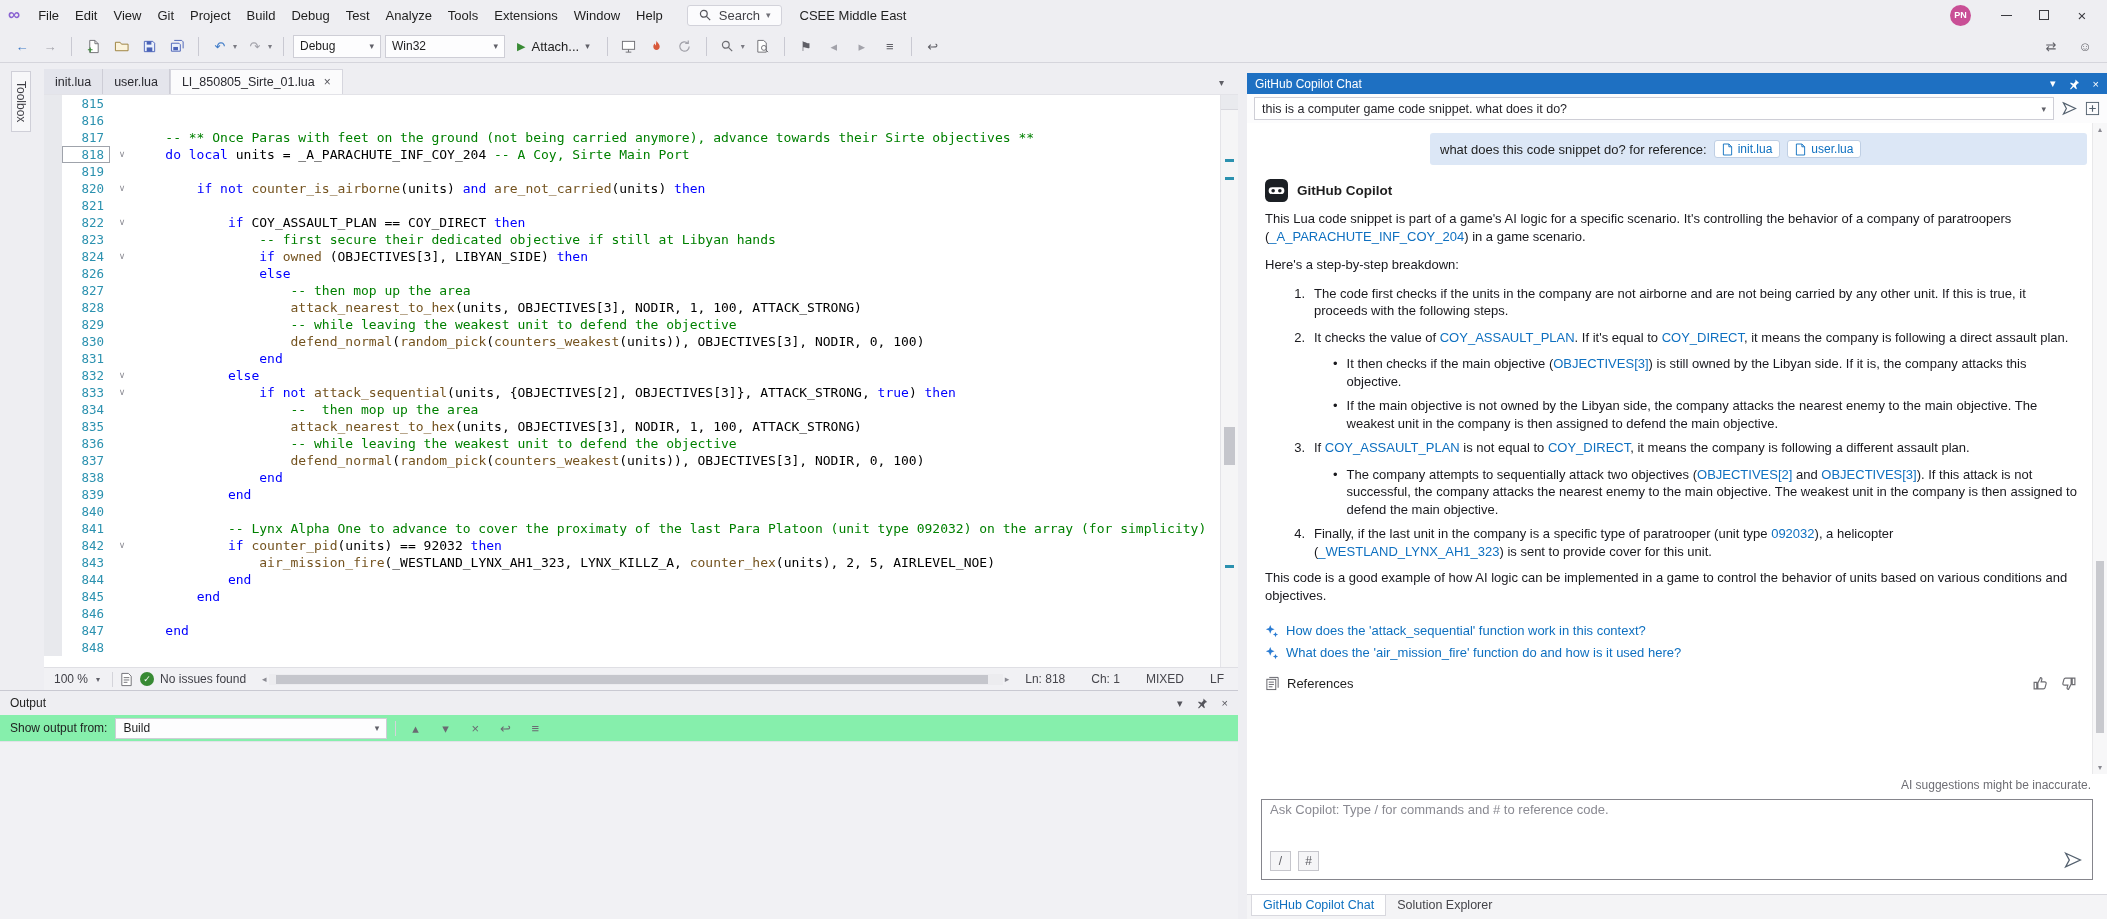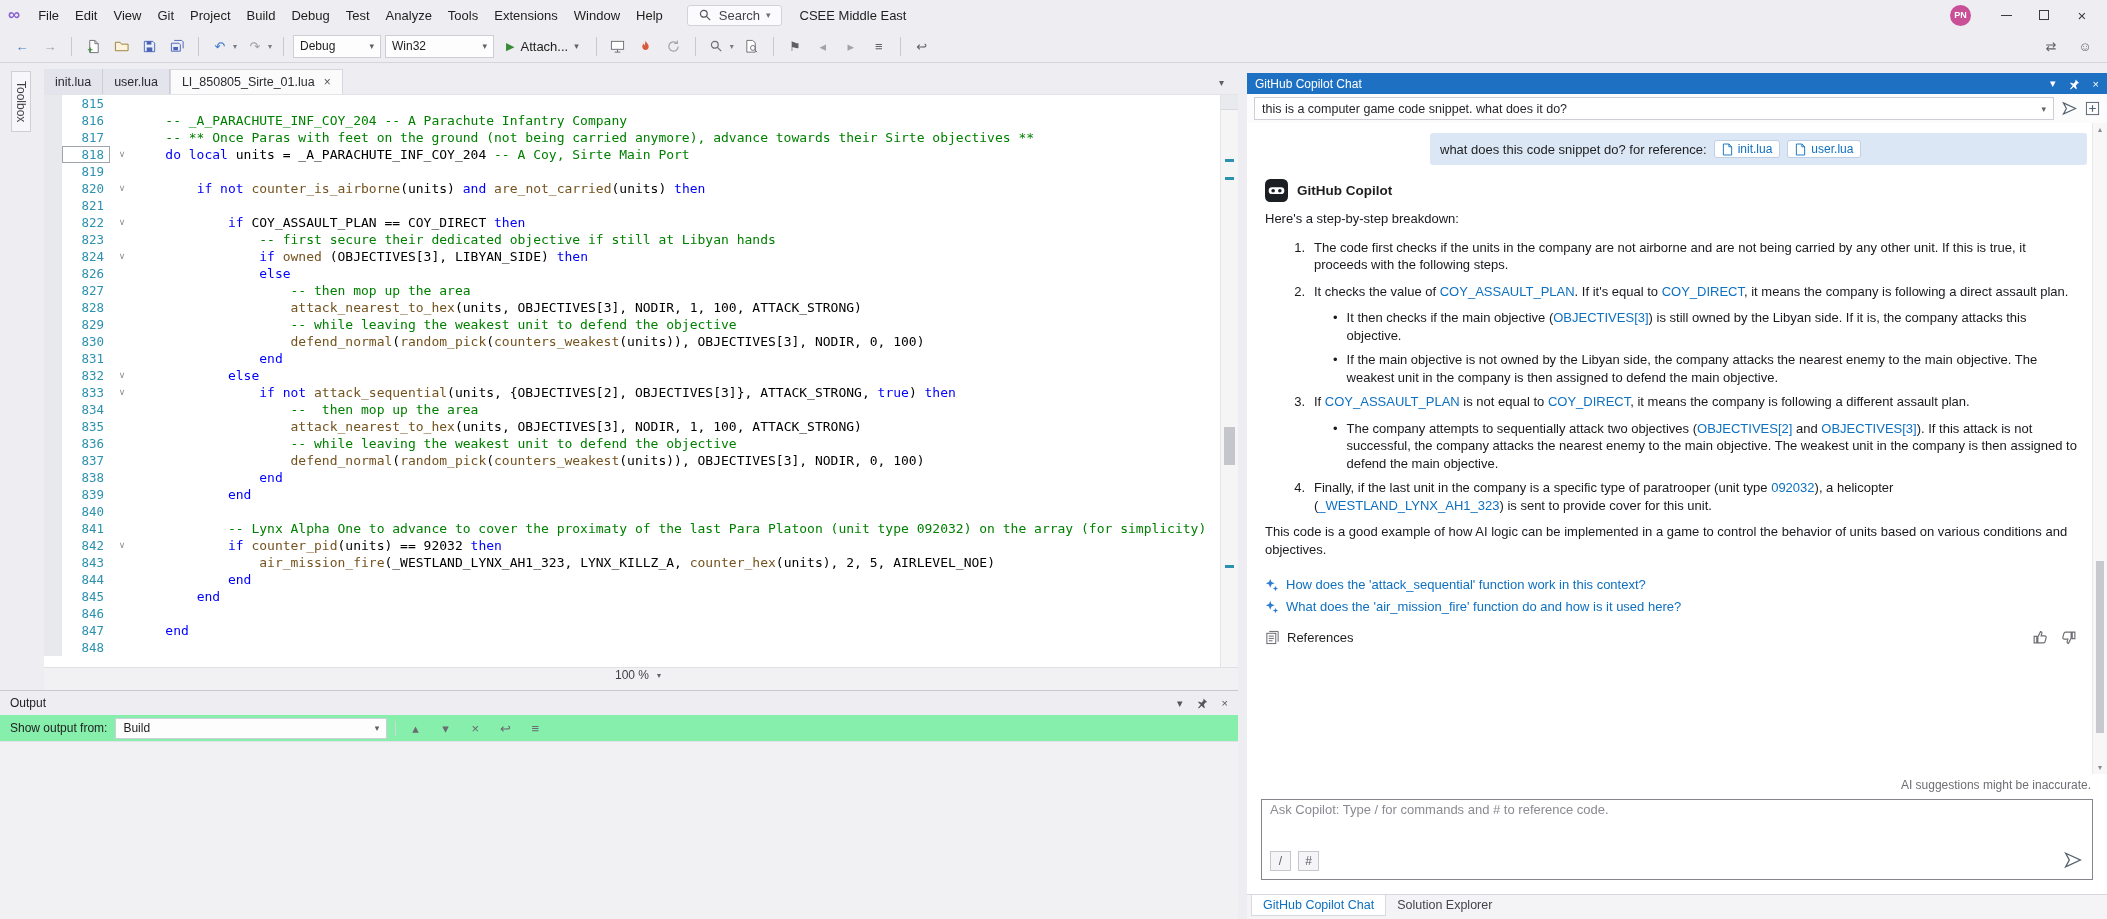--- a/index.html
+++ b/index.html
@@ -23,21 +23,21 @@
   
   .toolbar { height:33px; display:flex; align-items:center; padding:0 10px; gap:4px; border-bottom:1px solid #D5D5DC; }
   .tbico { width:24px; height:24px; display:flex; align-items:center; justify-content:center; color:#5F5F66; border-radius:3px; }
   .tbico.blue { color:#3E7BC8; }
   .tbico.dim  { color:#A2A2AA; }
   .tbsep { width:1px; height:19px; background:#CSCSD0; background:#C9C9D2; margin:0 5px; }
   .mini-dd { font-size:8px; color:#7A7A82; margin-left:-3px; margin-right:2px; }
   .combo { display:flex; align-items:center; height:23px; background:#FDFDFE; border:1px solid #CECED6; padding:0 6px; gap:10px; font-size:12px; }
   .combo .dd { font-size:9px; color:#606068; }
   .combo.cfg { width:88px; justify-content:space-between; }
-  .combo.plat { width:109px; justify-content:space-between; }
+  .combo.plat { width:120px; justify-content:space-between; }
   .attachbtn { display:flex; align-items:center; gap:6px; height:24px; padding:0 8px; border-radius:2px; }
   .attachbtn .play { color:var(--success_green); font-size:11px; }
   .attachbtn .dd { font-size:9px; color:#606068; }
   .tb-far { margin-left:auto; display:flex; gap:10px; color:#5F5F66; }
 
   
   .left-strip { position:absolute; left:0; top:63px; width:44px; height:627px; background:#EEEEF2; }
   .toolbox-tab { position:absolute; top:8px; left:11px; writing-mode:vertical-rl; font-size:12px; color:#3F3F46; background:#F7F7F9; border:1px solid #CFCFD8; padding:9px 2px; }
 
   
@@ -59,21 +59,21 @@
   .tk-k { color:var(--keyword_blue); }
   .tk-c { color:var(--comment_green); }
   .tk-f { color:var(--function_brown); }
   .tk-p { color:#000; }
 
   .evscroll { width:18px; flex:none; background:#F5F5F6; border-left:1px solid #E4E4E8; position:relative; }
   .gripper { height:15px; background:#E9EAEE; border-bottom:1px solid #D8D8DE; }
   .ethumb { position:absolute; left:3px; right:3px; top:332px; height:38px; background:#C5C6CC; }
   .emark { position:absolute; left:4px; right:4px; height:3px; background:var(--line_number_teal); }
 
-  .status-row { height:23px; display:flex; align-items:center; background:#F1F1F4; border-top:1px solid #DFDFE4; font-size:12px; color:#3F3F46; padding:0 10px 0 4px; gap:6px;flex-direction:column; }
+  .status-row { height:23px; display:flex; align-items:center; background:#F1F1F4; border-top:1px solid #DFDFE4; font-size:12px; color:#3F3F46; padding:0 10px 0 4px; gap:6px; }
   .zoomctl { display:flex; align-items:center; gap:8px; padding:0 6px; }
   .zoomctl .dd { font-size:8px; color:#606068; }
   .srw-sep { width:1px; height:15px; background:#D4D4DA; }
   .okcheck { width:14px; height:14px; border-radius:50%; background:var(--success_green); color:#fff; font-size:9px; display:flex; align-items:center; justify-content:center; }
   .hscroll { flex:1; display:flex; align-items:center; gap:2px; margin:0 10px; }
   .hs-track { flex:1; height:11px; background:#ECECEF; position:relative; }
   .hs-thumb { position:absolute; left:1%; top:1px; bottom:1px; width:97%; background:#C5C6CC; }
   .hs-arrow { font-size:9px; color:#8A8A92; }
   .pos-fields { display:flex; gap:26px; padding-right:4px; color:#46464C; }
 
@@ -293,21 +293,21 @@
             <span class="tab-close">×</span>
           </div>
         </div>
       <div class="tabstrip-right">
         <span>▾</span>
       </div>
     </div>
     <div class="editor-wrap">
       <div class="code-area">
           <div class="code-line"><div class="ind"></div><div class="lnum">815</div><div class="fold"></div><div class="ctext"></div></div>
-          <div class="code-line"><div class="ind"></div><div class="lnum">816</div><div class="fold"></div><div class="ctext"><span class="tk-c">    -- _A_PARACHUTE_INF_COY_204 -- A Parachute Infantry Company</span></div></div>
+          <div class="code-line"><div class="ind"></div><div class="lnum">816</div><div class="fold"></div></div>
           <div class="code-line"><div class="ind"></div><div class="lnum">817</div><div class="fold"></div><div class="ctext"><span class="tk-c">    -- ** Once Paras with feet on the ground (not being carried anymore), advance towards their Sirte objectives **</span></div></div>
           <div class="code-line"><div class="ind"></div><div class="lnum cur">818</div><div class="fold">∨</div><div class="ctext"><span class="tk-k">    do local </span><span class="tk-p">units = _A_PARACHUTE_INF_COY_204 </span><span class="tk-c">-- A Coy, Sirte Main Port</span></div></div>
           <div class="code-line"><div class="ind"></div><div class="lnum">819</div><div class="fold"></div><div class="ctext"></div></div>
           <div class="code-line"><div class="ind"></div><div class="lnum">820</div><div class="fold">∨</div><div class="ctext"><span class="tk-p">        </span><span class="tk-k">if not </span><span class="tk-f">counter_is_airborne</span><span class="tk-p">(units) </span><span class="tk-k">and </span><span class="tk-f">are_not_carried</span><span class="tk-p">(units) </span><span class="tk-k">then</span></div></div>
           <div class="code-line"><div class="ind"></div><div class="lnum">821</div><div class="fold"></div><div class="ctext"></div></div>
           <div class="code-line"><div class="ind"></div><div class="lnum">822</div><div class="fold">∨</div><div class="ctext"><span class="tk-p">            </span><span class="tk-k">if </span><span class="tk-p">COY_ASSAULT_PLAN == COY_DIRECT </span><span class="tk-k">then</span></div></div>
           <div class="code-line"><div class="ind"></div><div class="lnum">823</div><div class="fold"></div><div class="ctext"><span class="tk-c">                -- first secure their dedicated objective if still at Libyan hands</span></div></div>
           <div class="code-line"><div class="ind"></div><div class="lnum">824</div><div class="fold">∨</div><div class="ctext"><span class="tk-p">                </span><span class="tk-k">if </span><span class="tk-f">owned</span><span class="tk-p"> (OBJECTIVES[3], LIBYAN_SIDE) </span><span class="tk-k">then</span></div></div>
           <div class="code-line"><div class="ind"></div><div class="lnum">826</div><div class="fold"></div><div class="ctext"><span class="tk-p">                </span><span class="tk-k">else</span></div></div>
           <div class="code-line"><div class="ind"></div><div class="lnum">827</div><div class="fold"></div><div class="ctext"><span class="tk-c">                    -- then mop up the area</span></div></div>
@@ -447,20 +447,21 @@
       <div class="cheader">
         <svg class="cav" viewBox="0 0 22 22">
             <rect width="22" height="22" rx="5" fill="#1B1F24"></rect>
             <rect x="3.5" y="8" width="15" height="6.4" rx="3.2" fill="#fff"></rect>
             <circle cx="7.8" cy="11.2" r="1.7" fill="#1B1F24"></circle>
             <circle cx="14.2" cy="11.2" r="1.7" fill="#1B1F24"></circle>
           </svg>
         <span class="cname">GitHub Copilot</span>
       </div>
       <div class="cresp">
+          <div class="rp">This Lua code snippet is part of a game's AI logic for a specific scenario. It's controlling the behavior of a company of paratroopers (<span class="code-link">_A_PARACHUTE_INF_COY_204</span>) in a game scenario.</div>
           <div class="rp">Here's a step-by-step breakdown:</div>
           <div class="oli">
             <span class="onum">1.</span>
             <div class="otext">The code first checks if the units in the company are not airborne and are not being carried by any other unit. If this is true, it proceeds with the following steps.</div>
           </div>
           <div class="oli">
             <span class="onum">2.</span>
             <div class="otext">It checks the value of <span class="code-link">COY_ASSAULT_PLAN</span>. If it's equal to <span class="code-link">COY_DIRECT</span>, it means the company is following a direct assault plan.</div>
           </div>
           <div class="bli">

